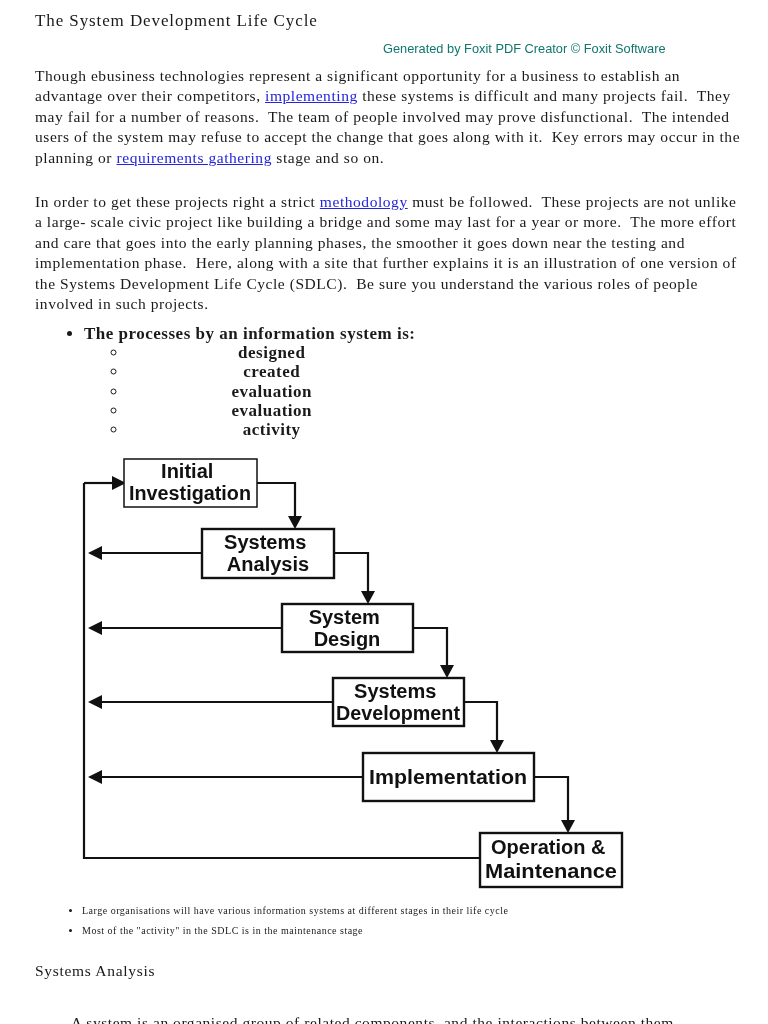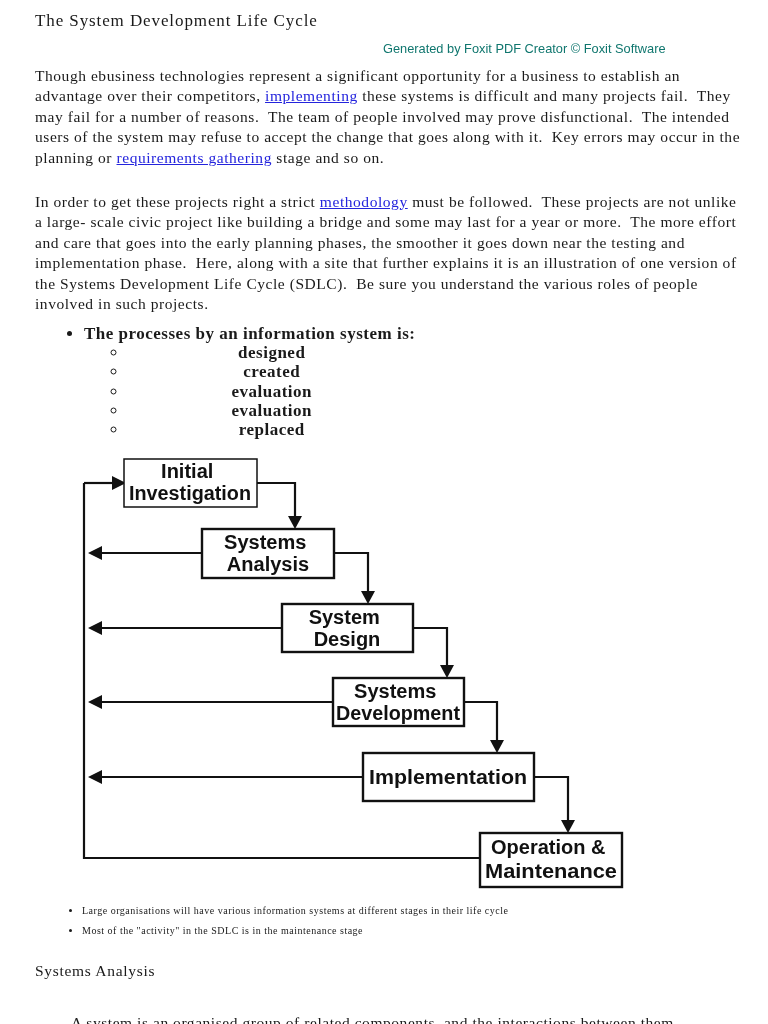--- a/index.html
+++ b/index.html
@@ -77,21 +77,21 @@
 
 <div class="plist">
   <ul class="toplist">
     <li>
       <span>The processes by an information system is:</span>
       <ul class="sublist">
         <li>designed</li>
         <li>created</li>
         <li>evaluation</li>
         <li>evaluation</li>
-        <li>replaced</li>
+        <li>activity</li>
       </ul>
     </li>
   </ul>
 </div>
 
 <div class="diagram-wrap">
 <svg width="768" height="440" viewBox="0 0 768 440" xmlns="http://www.w3.org/2000/svg">
 
   <path class="flow-line" d="M84,33 V408 H480"></path>
 

